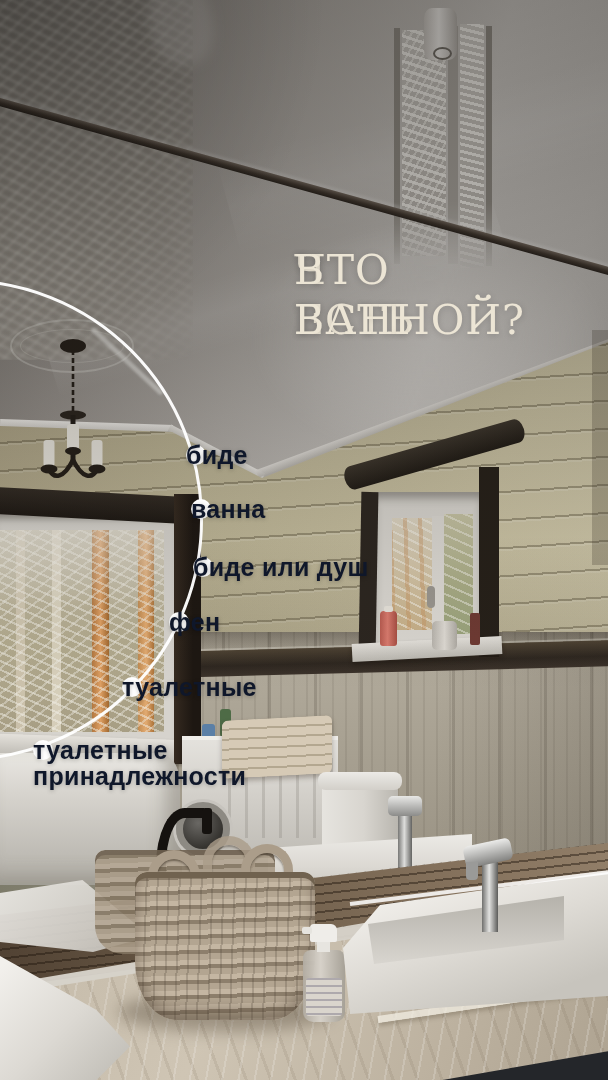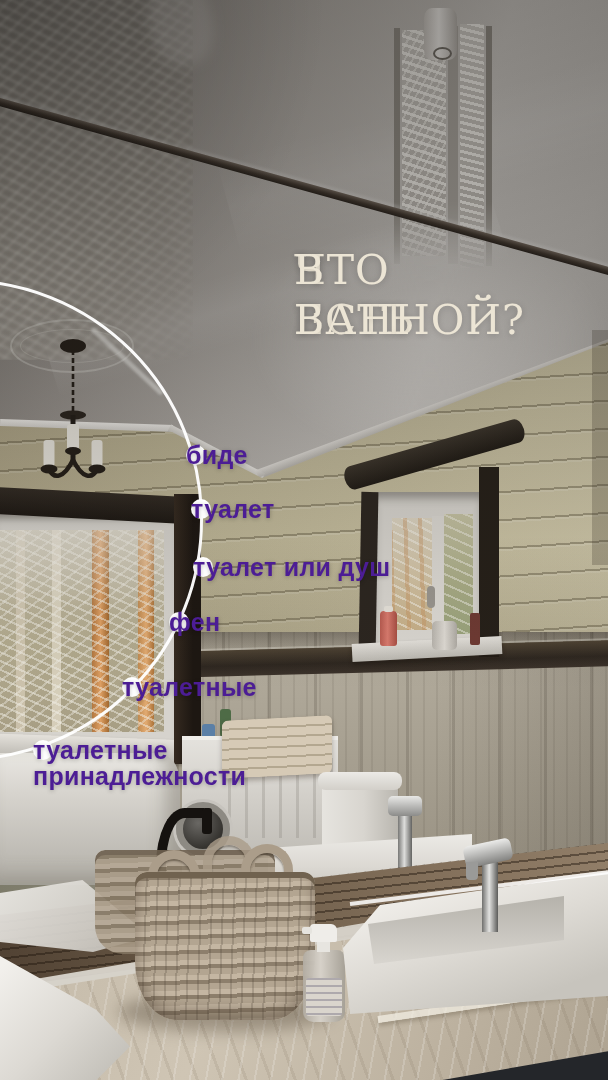--- a/index.html
+++ b/index.html
@@ -248,21 +248,21 @@
   .scrim{inset:0;pointer-events:none;
     background:
       radial-gradient(90% 55% at 0% 0%,rgba(0,0,0,.22),rgba(0,0,0,0) 60%),
       linear-gradient(180deg,rgba(24,21,17,.38) 0%,rgba(24,21,17,.24) 32%,rgba(24,21,17,.08) 52%,rgba(0,0,0,0) 64%);}
 
   
   .guide-circle{left:-279px;top:279px;width:482px;height:482px;border-radius:50%;
     border:3px solid rgba(255,255,255,.96);}
   .callout{display:flex;gap:10px;align-items:flex-start;}
   .callout .dot{position:relative;flex:none;width:20px;height:20px;margin-top:3px;border-radius:50%;background:#fff;}
-  .callout .label{position:relative;font-size:25px;line-height:27px;letter-spacing:.3px;color:#4c1d95;
+  .callout .label{position:relative;font-size:25px;line-height:27px;letter-spacing:.3px;color:#0f172a;
     font-weight:600;text-shadow:0 1px 4px rgba(0,0,0,.25);white-space:nowrap;}
   .c1{left:186px;top:442px;} .c2{left:191px;top:496px;} .c3{left:193px;top:554px;}
   .c4{left:169px;top:609px;} .c5{left:122px;top:674px;}
   .c6{left:33px;top:737px;} .c6 .label{white-space:normal;width:225px;line-height:26px;}
   .title{left:294px;top:245px;font-family:"DejaVu Serif","Liberation Serif",serif;
     font-size:41px;line-height:50px;letter-spacing:1px;color:#ece5d5;font-weight:400;
     text-shadow:0 1px 6px rgba(0,0,0,.18);}
 </style>
 </head>
 <body>
@@ -386,25 +386,25 @@
   <div class="scrim"></div>
 
   <div class="guide-circle"></div>
 
   <div class="callout c1">
     <span class="dot"></span>
     <span class="label">биде</span>
   </div>
   <div class="callout c2">
     <span class="dot"></span>
-    <span class="label">туалет</span>
+    <span class="label">ванна</span>
   </div>
   <div class="callout c3">
     <span class="dot"></span>
-    <span class="label">туалет или душ</span>
+    <span class="label">биде или душ</span>
   </div>
   <div class="callout c4">
     <span class="dot"></span>
     <span class="label">фен</span>
   </div>
   <div class="callout c5">
     <span class="dot"></span>
     <span class="label">туалетные</span>
   </div>
   <div class="callout c6">

